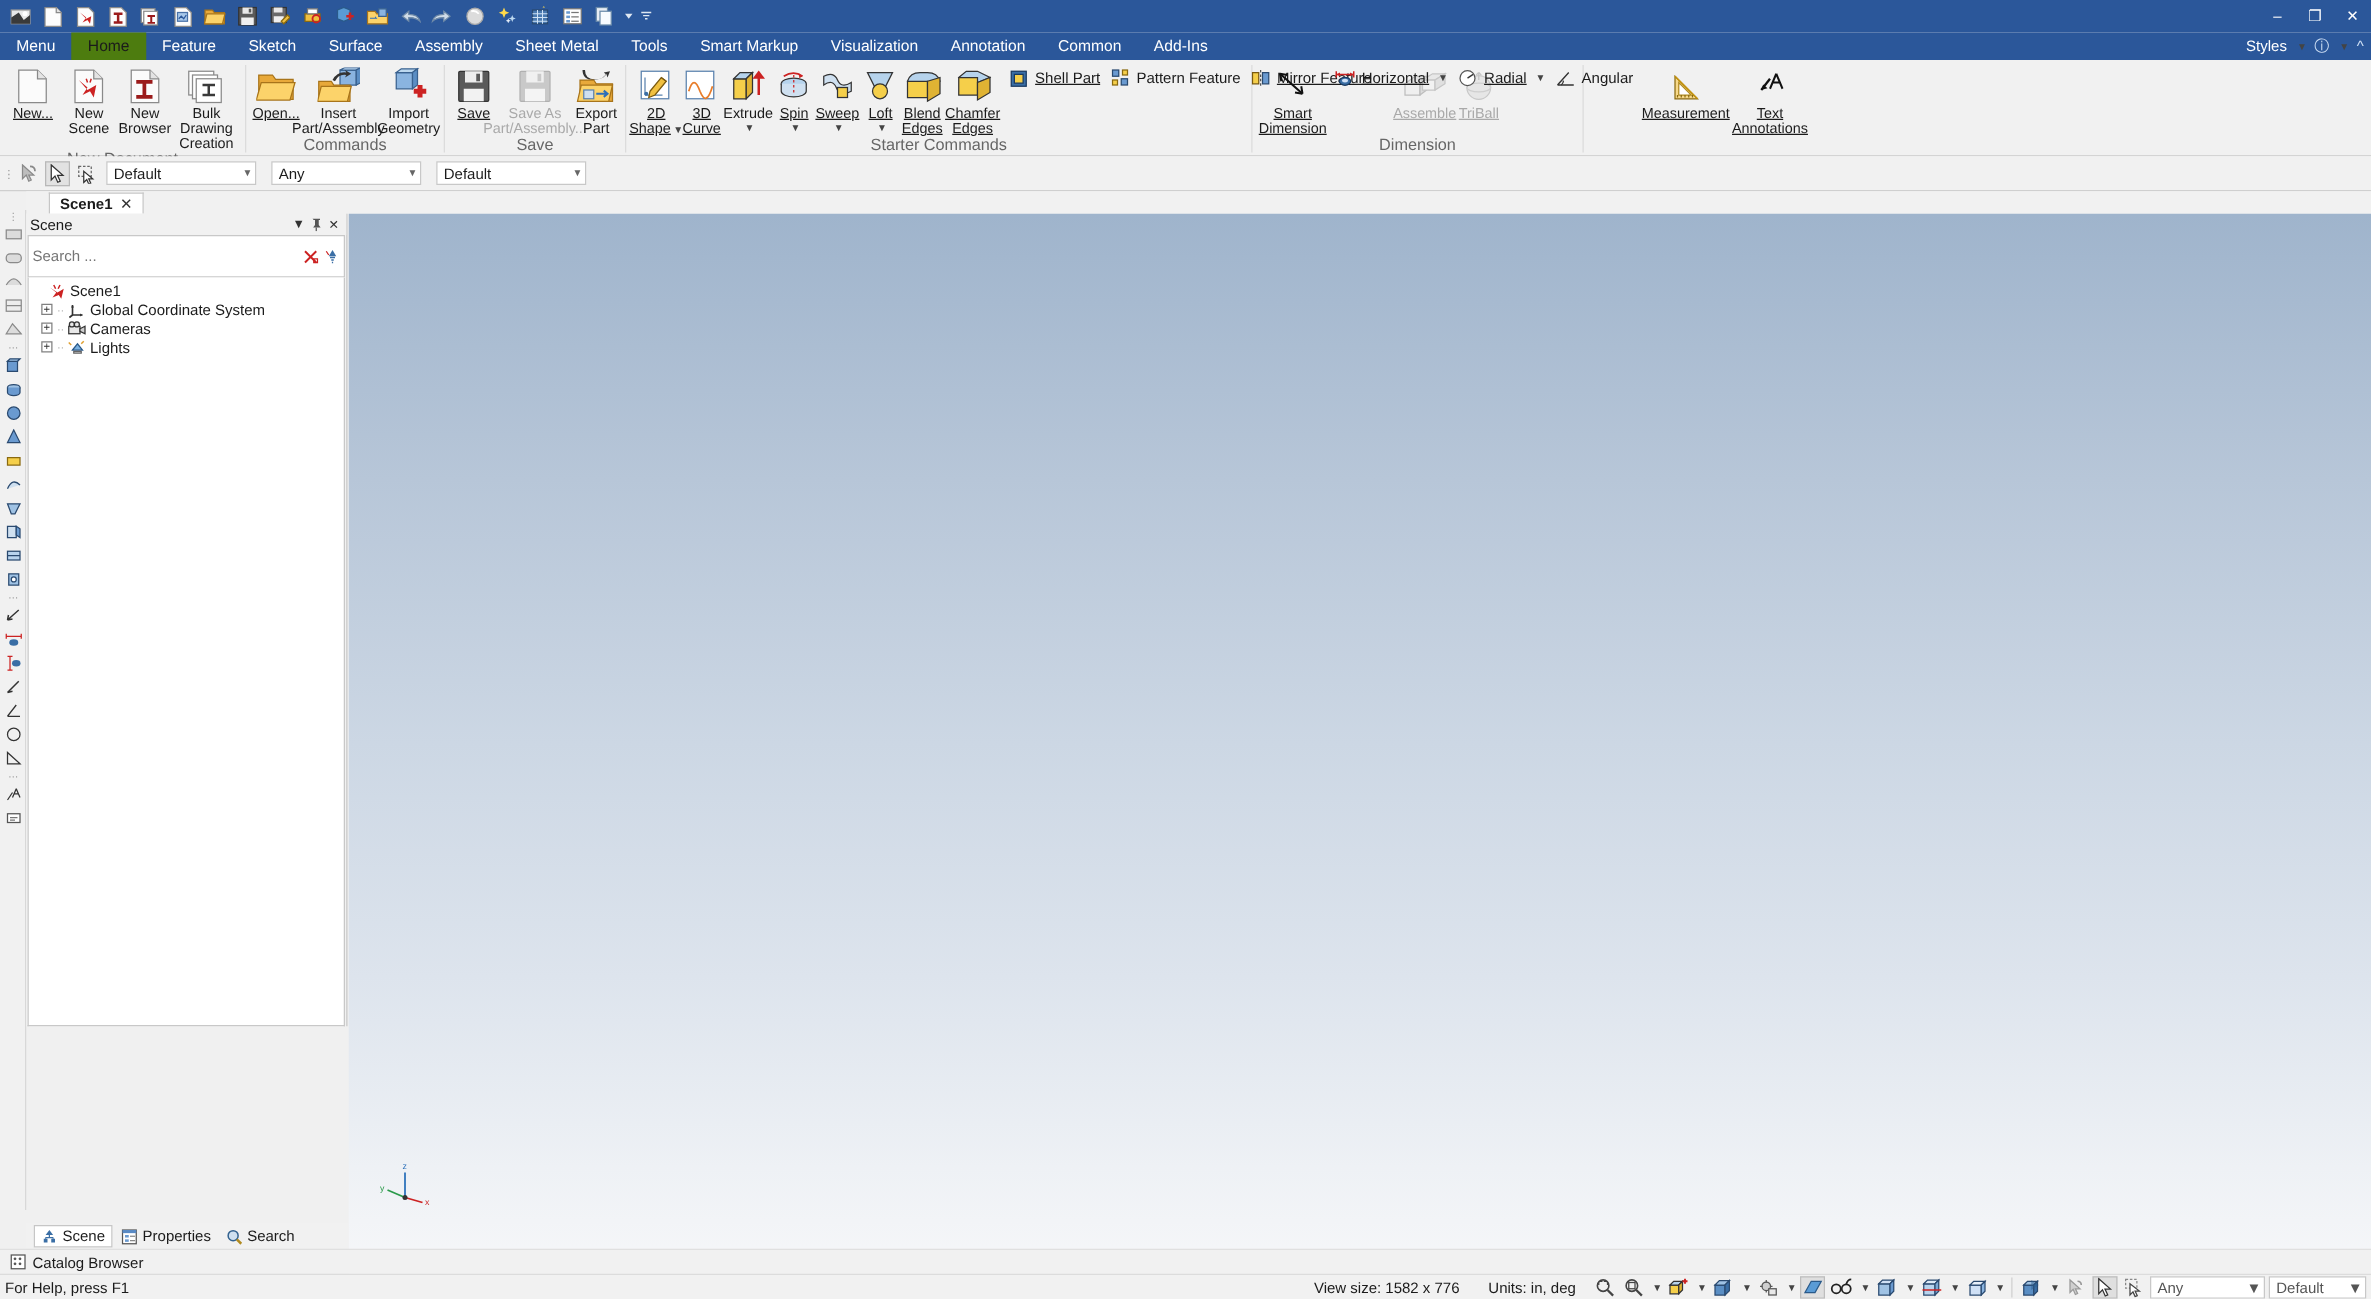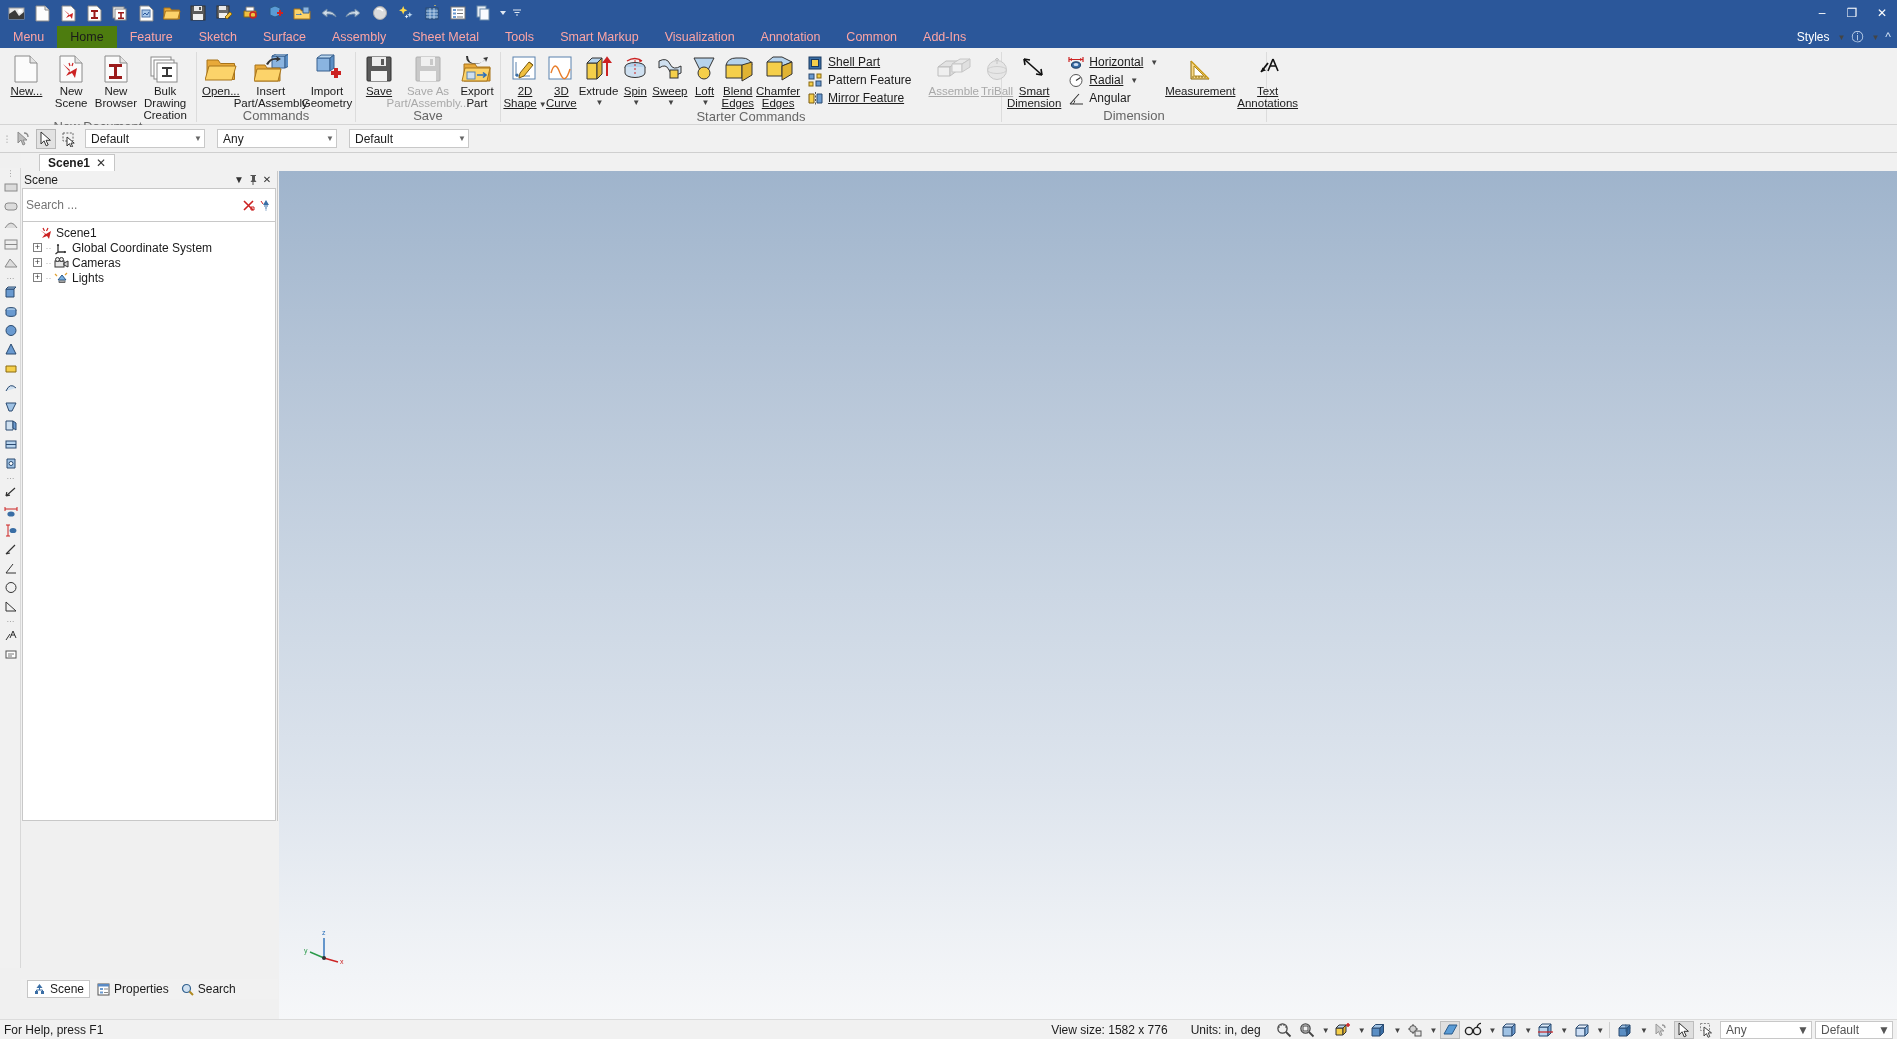--- a/index.html
+++ b/index.html
@@ -31,21 +31,21 @@
   .winbtns { position: absolute; right: 0; top: 0; height: 26px; display: flex; }
   .winbtn { width: 30px; height: 26px; display: flex; align-items: center; justify-content: center;
     color: #fff; font-size: 12px; }
 
   
   .menubar {
     position: absolute; left: 0; top: 26px; width: 1897px; height: 22px;
     background: #2b579a; display: flex; align-items: flex-end;
   }
   .mtab {
-    padding: 3px 13px 4px 13px; color: #fca5a5; font-size: 12.5px; height: 22px;
+    padding: 3px 13px 4px 13px; color: #ffffff; font-size: 12.5px; height: 22px;
     display: flex; align-items: center; white-space: nowrap;
   }
   .mtab.active { background: #4d7c0f; color: #1b1b1b; }
   .menubar-right {
     position: absolute; right: 0; top: 0; height: 22px; display: flex; align-items: center;
     color: #fff; font-size: 12px; gap: 6px; padding-right: 6px;
   }
   .menubar-right .hlp { color:#cfe0f5; }
 
   
@@ -67,21 +67,21 @@
     font-size: 11.5px; color: #1b1b1b; line-height: 12px;
   }
   .rbtn.w60 { width: 60px; }
   .rbtn.w46 { width: 46px; }
   .rbtn.w40 { width: 40px; }
   .rbtn .ico { height: 32px; display: flex; align-items: center; justify-content: center; }
   .rbtn .lbl { white-space: normal; }
   .rbtn.disabled { color: #a9a9a9; }
   .ul { text-decoration: underline; }
 
-  .rsmall-col { display: flex; flex-direction: column; justify-content: center; padding: 2px 2px; }
+  .rsmall-col { display: flex; flex-direction: row; justify-content: center; padding: 2px 2px; }
   .rsmall {
     display: flex; align-items: center; gap: 5px; height: 18px; padding: 0 4px;
     font-size: 12px; color: #1b1b1b; white-space: nowrap;
   }
   .rsmall .ico16 { width: 16px; height: 16px; display:flex; align-items:center; justify-content:center;}
   .caret { font-size: 8px; color: #444; margin-left: 2px; }
 
   
   .toolbar2 {
     position: absolute; left: 0; top: 125px; width: 1897px; height: 28px;
@@ -1046,20 +1046,32 @@
       <span>
         <svg width="13" height="13" viewBox="0 0 13 13">
             <circle cx="5.5" cy="5.5" r="4" fill="#cfe0f0" stroke="#33628f" stroke-width="1.2"></circle>
             <path d="M8.5 8.5 l3.5 3.5" stroke="#b08a20" stroke-width="2"></path>
           </svg>
       </span>
       <span>Search</span>
     </div>
   </div>
 
+  <div class="catalogbar">
+    <span>
+      <svg width="13" height="13" viewBox="0 0 13 13">
+          <rect x="1" y="1" width="11" height="11" fill="#fff" stroke="#555"></rect>
+          <circle cx="4" cy="4" r="1.1" fill="#555"></circle>
+          <circle cx="8" cy="4" r="1.1" fill="#555"></circle>
+          <circle cx="4" cy="8" r="1.1" fill="#555"></circle>
+          <circle cx="8" cy="8" r="1.1" fill="#555"></circle>
+        </svg>
+    </span>
+    <span>Catalog Browser</span>
+  </div>
 
   <div class="statusbar">
     <span class="sb-help">For Help, press F1</span>
 
     <div class="sb-right">
       <span class="sb-text">View size: 1582 x  776</span>
       <span class="sb-text">Units: in, deg</span>
 
       <span class="sb-btn">
         <svg width="16" height="16" viewBox="0 0 16 16">

